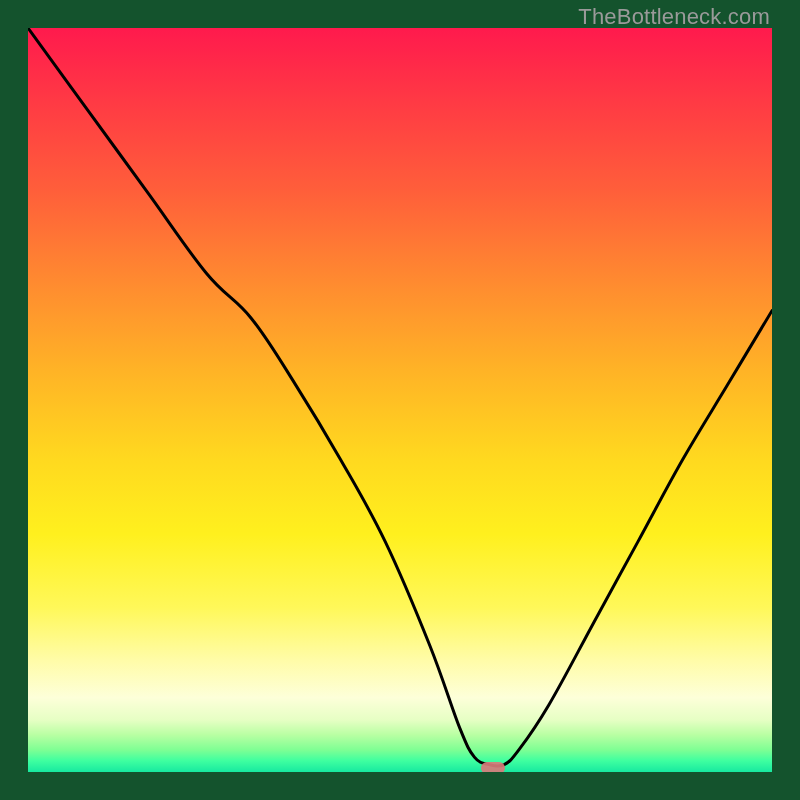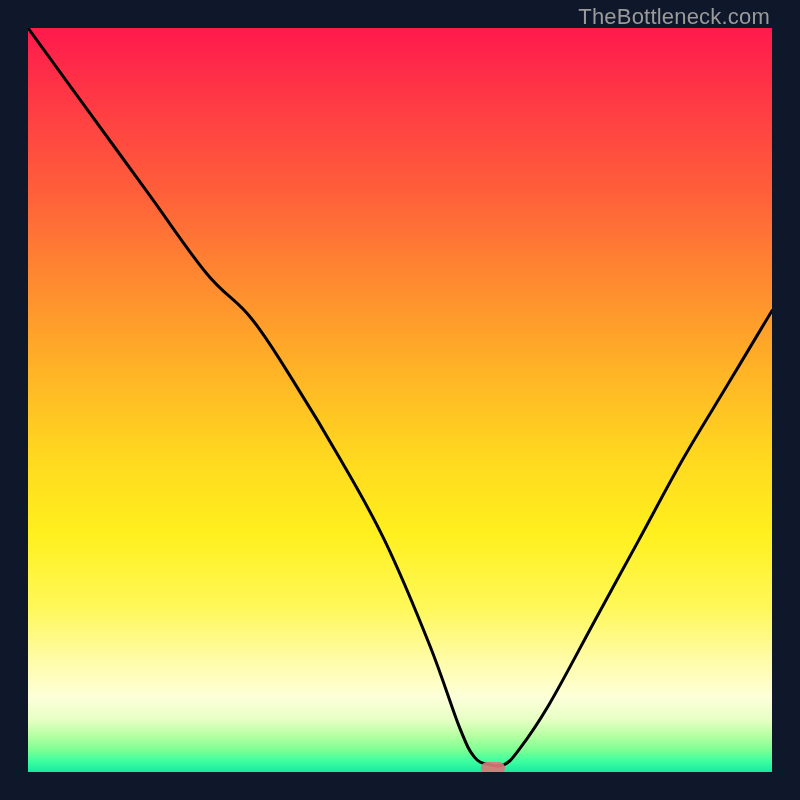--- a/index.html
+++ b/index.html
@@ -9,21 +9,21 @@
     height: 800px;
     background: #000;
     overflow: hidden;
   }
   .frame {
     position: absolute;
     left: 0;
     top: 0;
     width: 800px;
     height: 800px;
-    background: #0f172a;
+    background: #14532d;
   }
   .plot-area {
     position: absolute;
     left: 28px;
     top: 28px;
     width: 744px;
     height: 744px;
     overflow: hidden;
   }
   .gradient {

